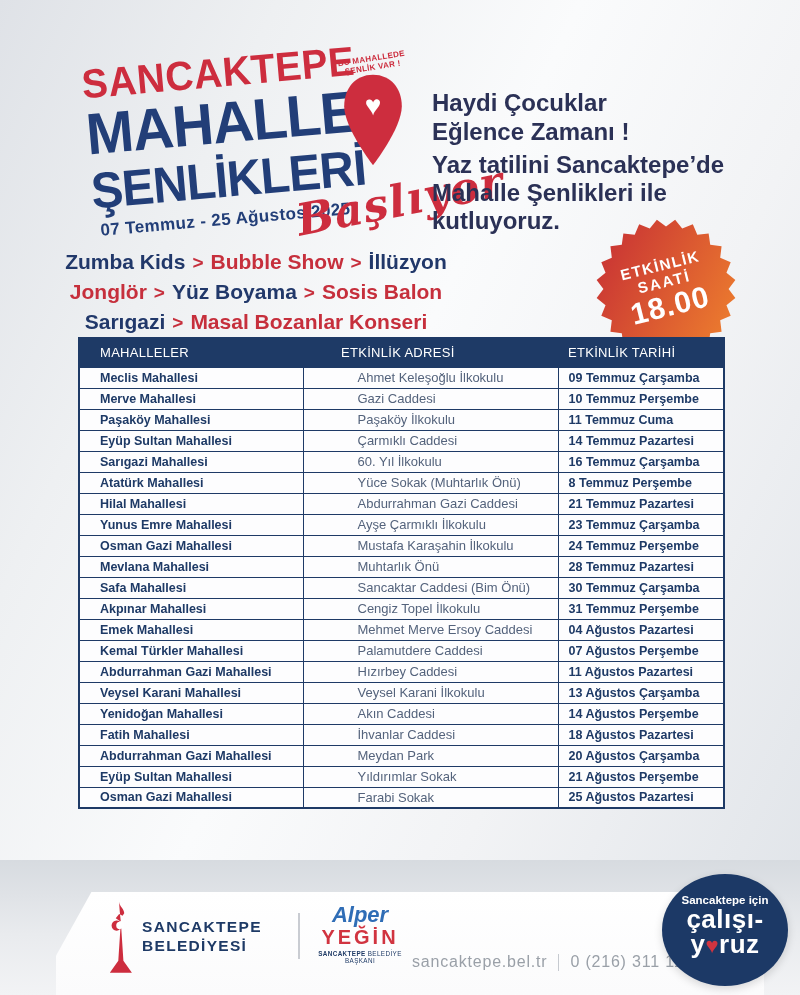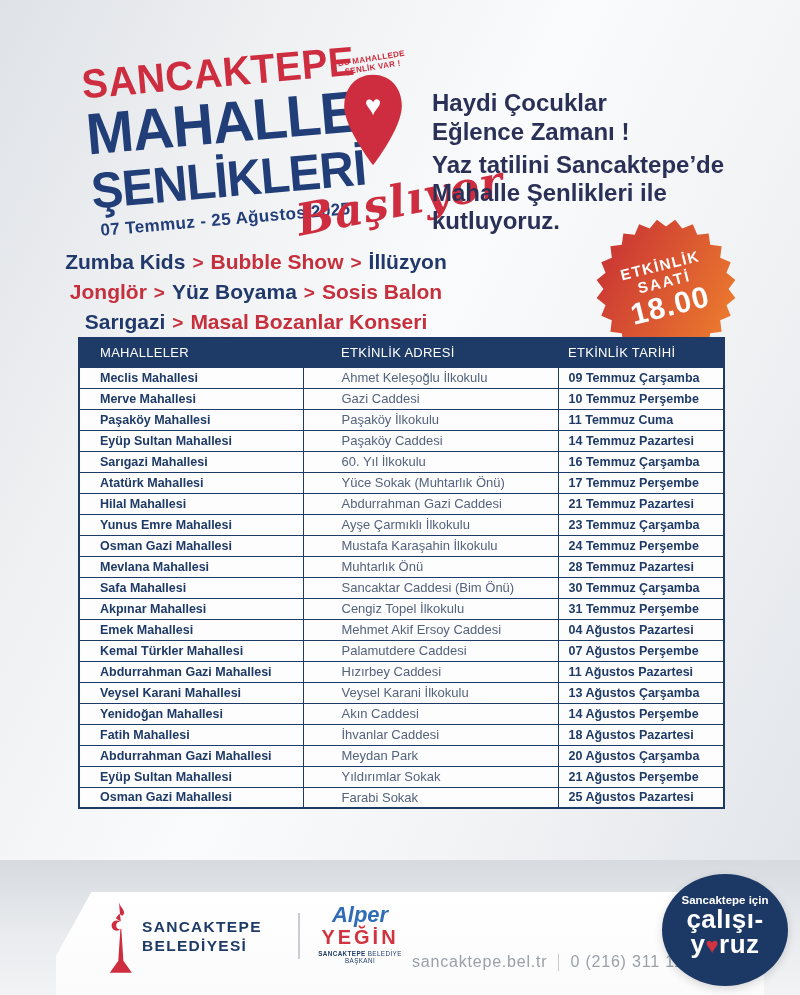--- a/index.html
+++ b/index.html
@@ -60,21 +60,21 @@
 
   
   .sched{position:absolute;left:78px;top:337px;}
   table{border-collapse:collapse;width:645px;table-layout:fixed;background:#fff;border:2px solid var(--table_navy);}
   col.c1{width:224px;} col.c2{width:255px;} col.c3{width:166px;}
   thead th{background:var(--table_navy);color:#fff;height:29px;font-size:13px;font-weight:normal;
     text-align:left;letter-spacing:.3px;border:0;}
   th.h1{padding-left:20px;} th.h2{padding-left:38px;} th.h3{padding-left:10px;}
   td{height:21px;border:1px solid var(--table_navy);font-size:12.5px;vertical-align:middle;background:#fdfdfe;}
   td:nth-child(1){font-weight:bold;color:var(--table_navy);padding-left:20px;}
-  td:nth-child(2){color:var(--address_gray);font-size:13px;padding-left:38px;}
+  td:nth-child(2){color:var(--address_gray);font-size:13px;padding-left:54px;}
   td:nth-child(3){font-weight:bold;color:var(--table_navy);padding-left:10px;}
 
   
   .footer-panel{position:absolute;left:56px;top:892px;width:708px;height:103px;
     background:linear-gradient(180deg,#ffffff 0%,#fbfbfc 100%);
     clip-path:polygon(0 100%,0 62%,5% 0,95% 0,100% 62%,100% 100%);}
   .muni-logo{position:absolute;left:103px;top:901px;width:34px;height:72px;}
   .muni-name{position:absolute;left:142px;top:917px;font-size:15.5px;font-weight:bold;color:var(--table_navy);
     letter-spacing:1.3px;line-height:19px;}
   .footer-divider{position:absolute;left:298px;top:913px;width:2px;height:46px;background:#c9ccd2;}
@@ -176,32 +176,32 @@
             <td>Gazi Caddesi</td>
             <td>10 Temmuz Perşembe</td>
           </tr>
           <tr>
             <td>Paşaköy Mahallesi</td>
             <td>Paşaköy İlkokulu</td>
             <td>11 Temmuz Cuma</td>
           </tr>
           <tr>
             <td>Eyüp Sultan Mahallesi</td>
-            <td>Paşaköy Caddesi</td>
+            <td>Çarmıklı Caddesi</td>
             <td>14 Temmuz Pazartesi</td>
           </tr>
           <tr>
             <td>Sarıgazi Mahallesi</td>
             <td>60. Yıl İlkokulu</td>
             <td>16 Temmuz Çarşamba</td>
           </tr>
           <tr>
             <td>Atatürk Mahallesi</td>
             <td>Yüce Sokak (Muhtarlık Önü)</td>
-            <td>17 Temmuz Perşembe</td>
+            <td>8 Temmuz Perşembe</td>
           </tr>
           <tr>
             <td>Hilal Mahallesi</td>
             <td>Abdurrahman Gazi Caddesi</td>
             <td>21 Temmuz Pazartesi</td>
           </tr>
           <tr>
             <td>Yunus Emre Mahallesi</td>
             <td>Ayşe Çarmıklı İlkokulu</td>
             <td>23 Temmuz Çarşamba</td>
@@ -221,21 +221,21 @@
             <td>Sancaktar Caddesi (Bim Önü)</td>
             <td>30 Temmuz Çarşamba</td>
           </tr>
           <tr>
             <td>Akpınar Mahallesi</td>
             <td>Cengiz Topel İlkokulu</td>
             <td>31 Temmuz Perşembe</td>
           </tr>
           <tr>
             <td>Emek Mahallesi</td>
-            <td>Mehmet Akif Ersoy Caddesi</td>
+            <td>Mehmet Merve Ersoy Caddesi</td>
             <td>04 Ağustos Pazartesi</td>
           </tr>
           <tr>
             <td>Kemal Türkler Mahallesi</td>
             <td>Palamutdere Caddesi</td>
             <td>07 Ağustos Perşembe</td>
           </tr>
           <tr>
             <td>Abdurrahman Gazi Mahallesi</td>
             <td>Hızırbey Caddesi</td>

